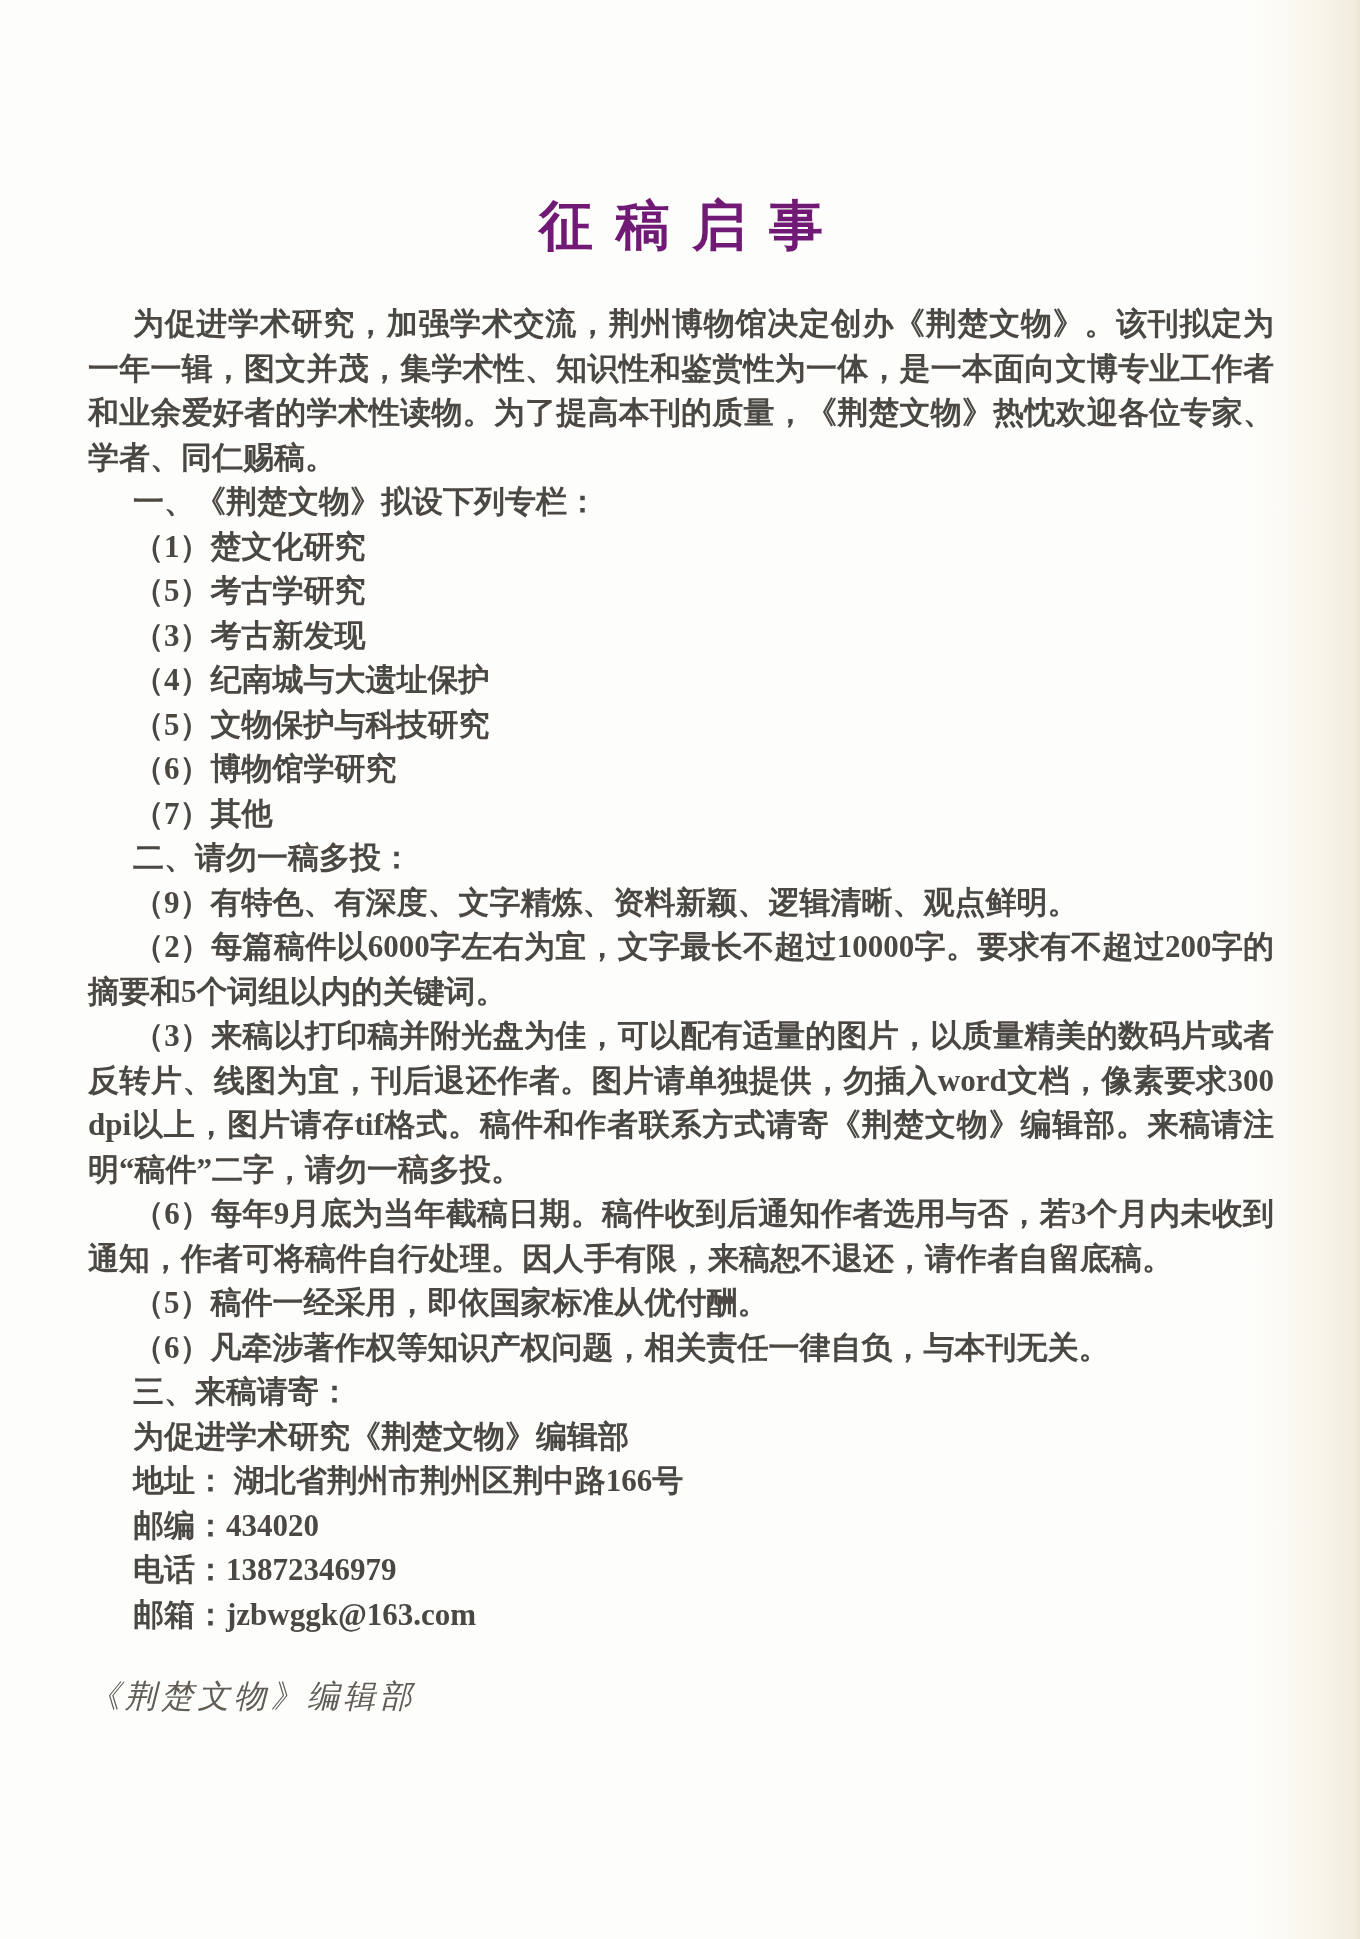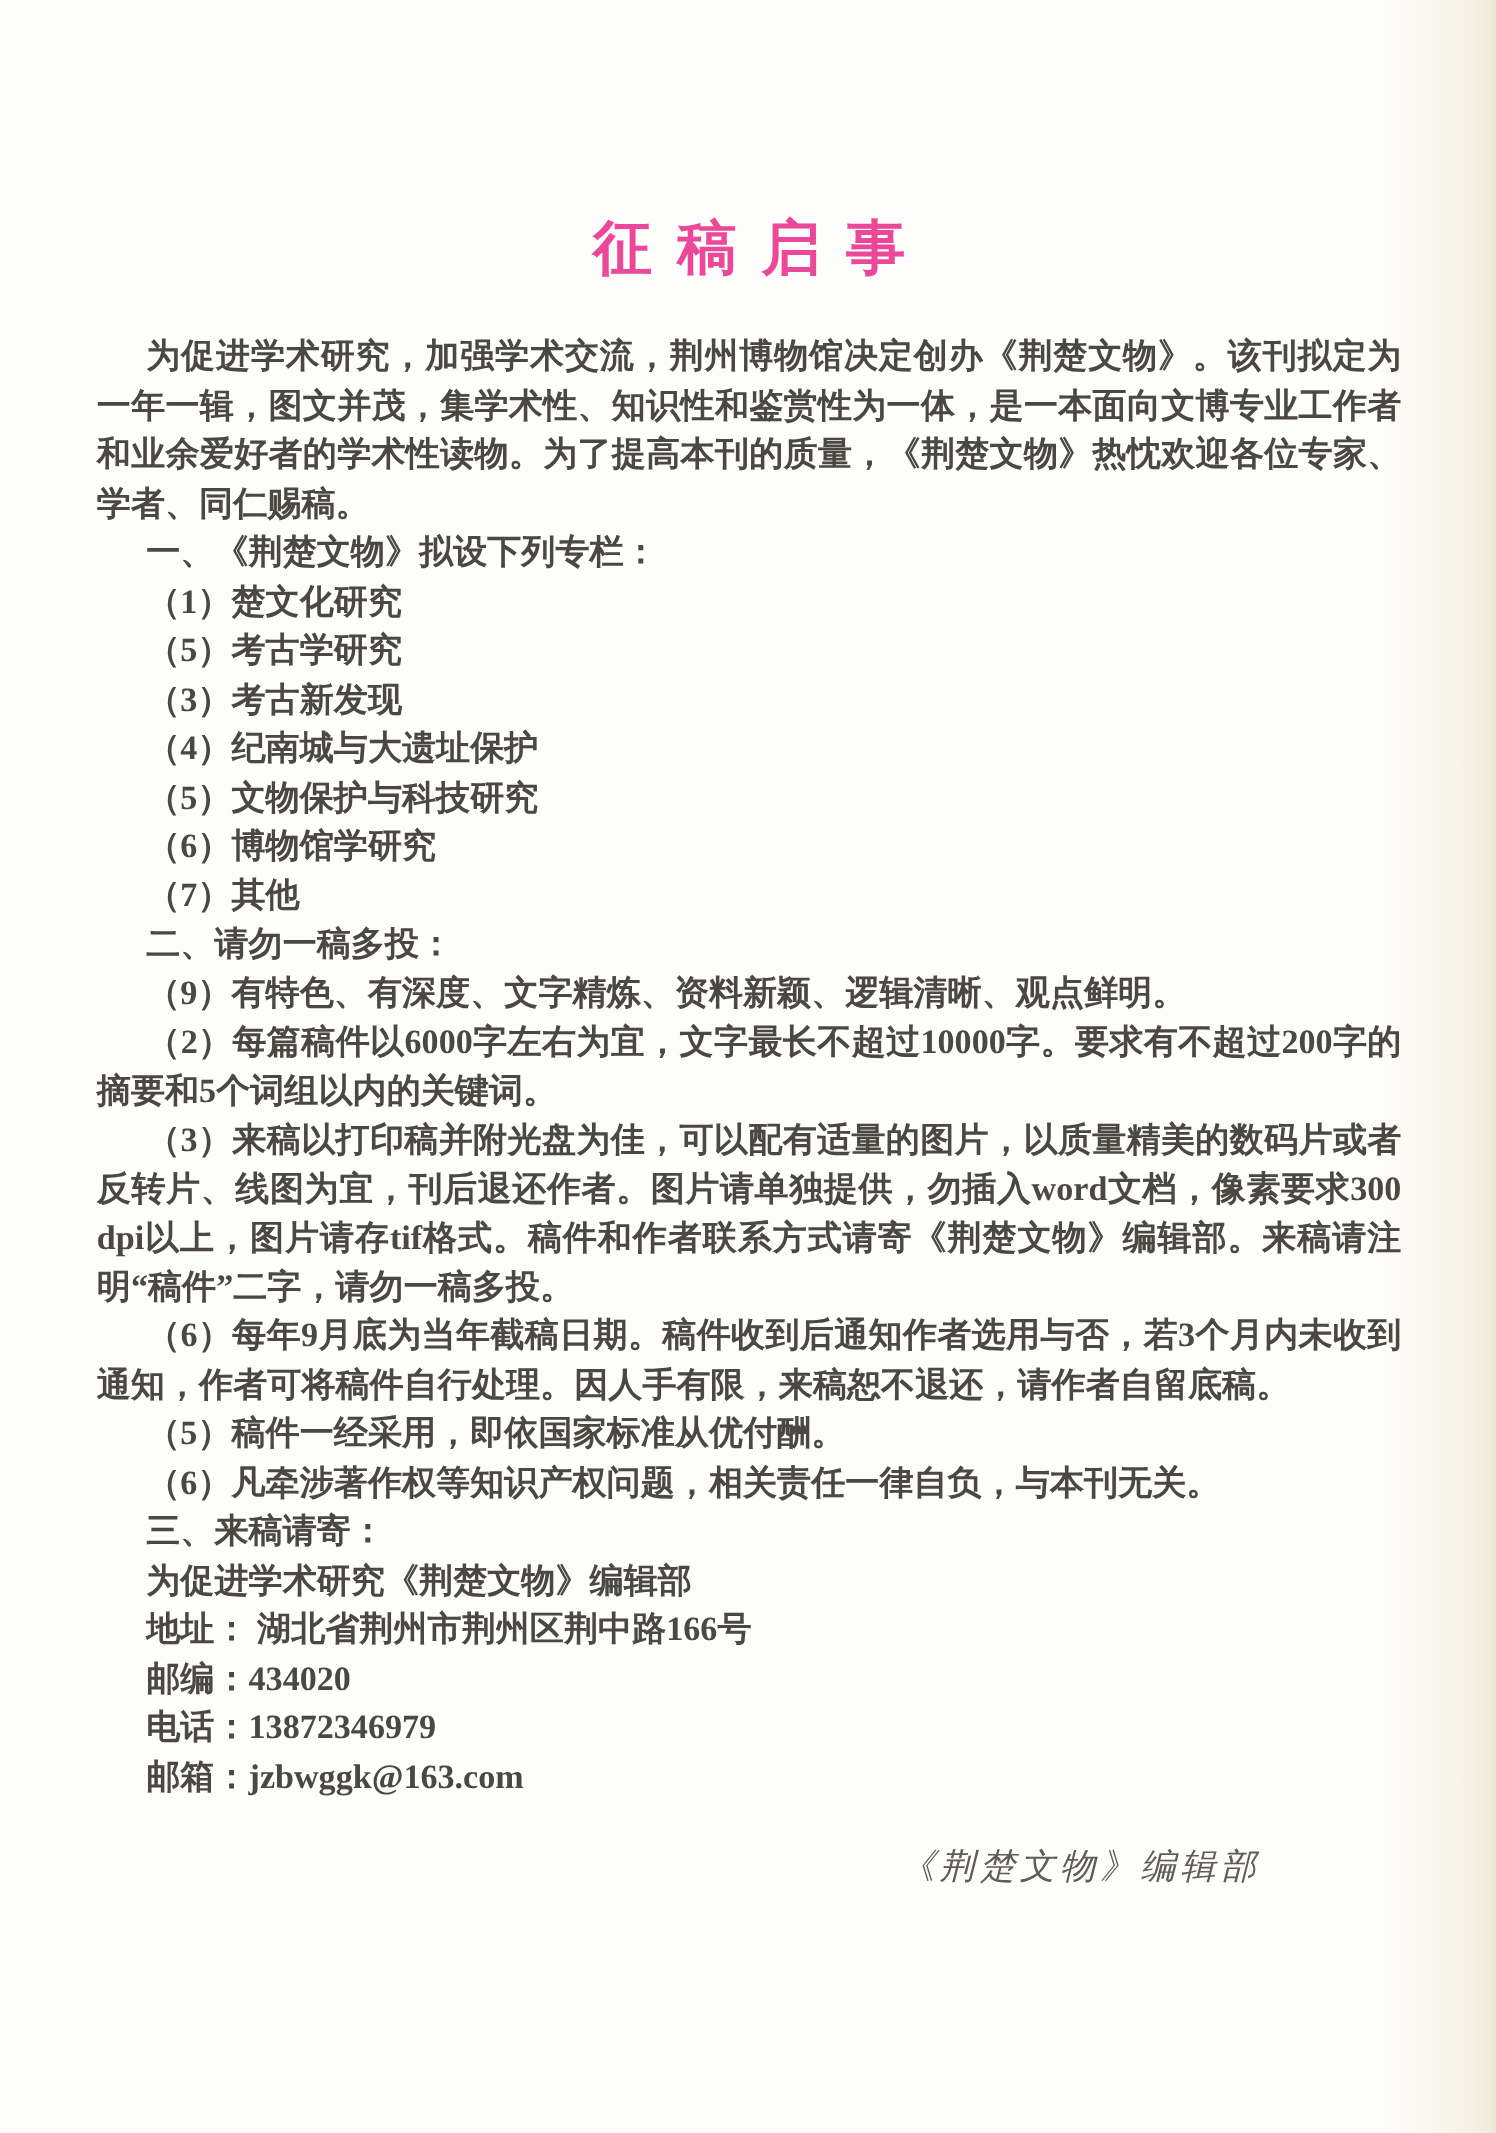--- a/index.html
+++ b/index.html
@@ -20,39 +20,39 @@
   }
   .doc-title {
     margin: 0;
     padding-top: 196px;
     text-align: center;
     font-size: 54px;
     line-height: 60px;
     font-weight: bold;
     letter-spacing: 0.42em;
     text-indent: 0.42em; 
-    color: #ec4899;
+    color: #701a75;
   }
   .body-text {
     margin-top: 46px;
     font-size: 31px;
     line-height: 44.5px;
   }
   .body-text p {
     margin: 0;
     text-align: justify;
     text-justify: inter-ideograph;
     text-indent: 1.45em;
     word-break: break-all;
     font-weight: bold;
   }
   .contact-line { text-indent: 1.45em; }
   .signature {
     margin-top: 36px;
-    text-align: right;
+    text-align: left;
     padding-right: 128px;
     font-size: 32px;
     line-height: 46px;
     font-style: italic;
     letter-spacing: 0.14em;
     color: #615d56;
   }
 </style>
 </head>
 <body>

